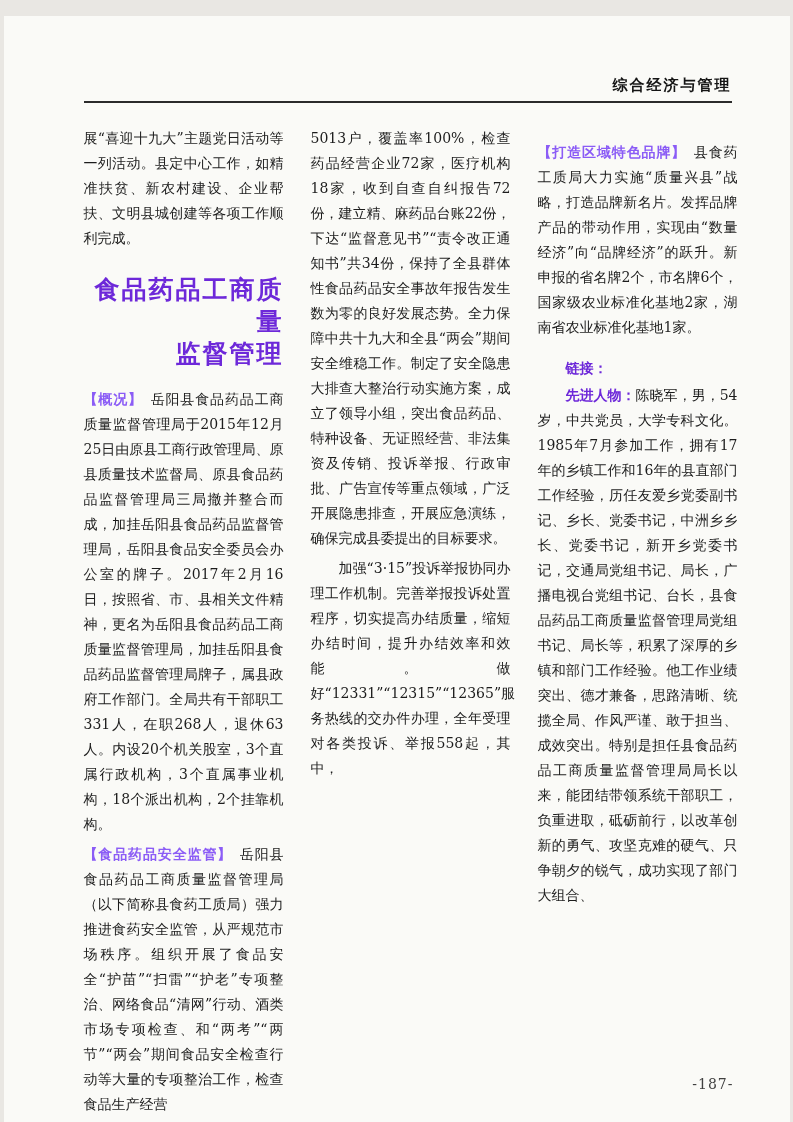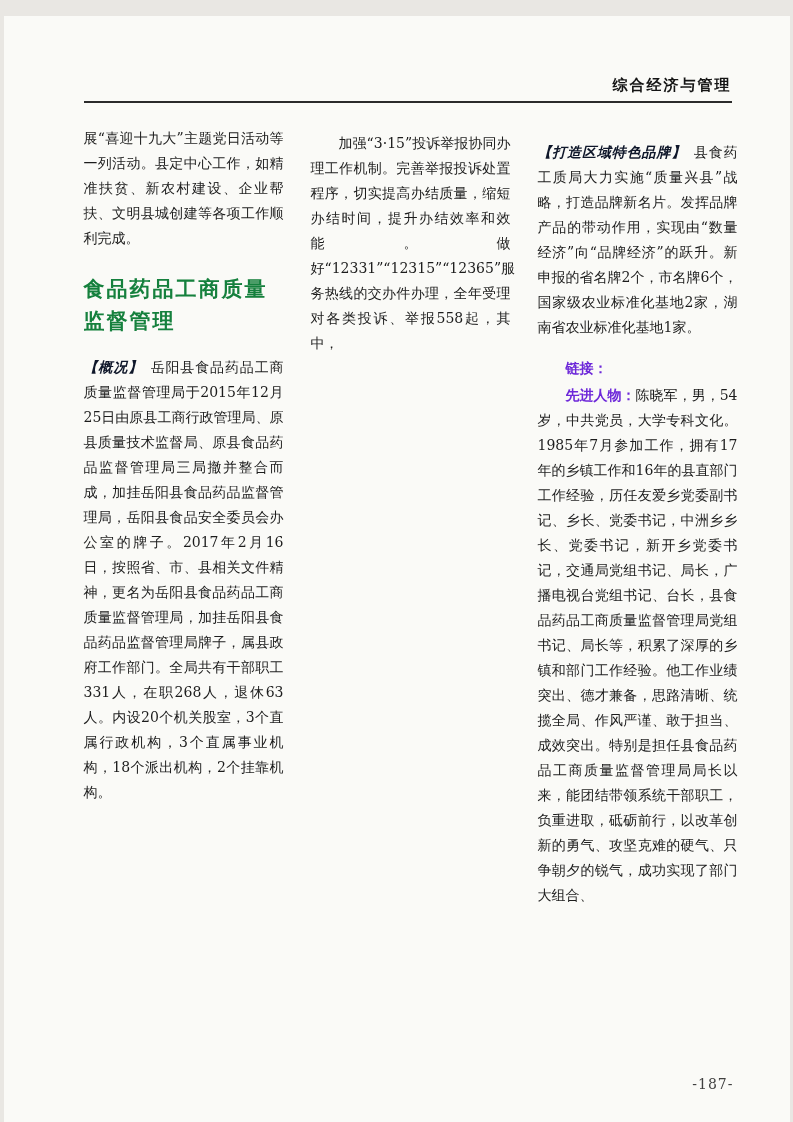--- a/index.html
+++ b/index.html
@@ -23,27 +23,27 @@
     display:flex; gap:27px; align-items:flex-start;
   }
   .col {
     width:200px; font-size:14px; line-height:25px;
     text-align:justify; color:#1c1c1c;
   }
   .col p { text-align:justify; }
   .indent { text-indent:2em; }
   .attribution { text-align:right; padding-right:14px; margin:2px 0; }
   .article-title {
-    text-align:left; font-family:"Liberation Sans","DejaVu Sans",sans-serif;
-    font-weight:bold; font-size:21px; line-height:32px;
-    letter-spacing:2px; margin:22px 0 18px; color:#15803d;
+    text-align:right; font-family:"Liberation Sans","DejaVu Sans",sans-serif;
+    font-weight:bold; font-size:25px; line-height:32px;
+    letter-spacing:2px; margin:22px 0 18px; color:#6d28d9;
   }
   .sec-label {
     font-family:"Liberation Sans","DejaVu Sans",sans-serif;
-    font-weight:bold; margin-right:0.55em; color:#0f172a;font-style:italic;
+    font-weight:bold; margin-right:0.55em; color:#8b5cf6;
   }
   .bold-lead {
     font-family:"Liberation Sans","DejaVu Sans",sans-serif;
     font-weight:bold; color:#6d28d9;
   }
   .mt-s { margin-top:5px; }
   .mt-m { margin-top:14px; }
   .link-line {
     text-indent:2em; margin-top:16px; margin-bottom:2px;
   }
@@ -59,23 +59,25 @@
 
   <div class="running-header">综合经济与管理</div>
   <div class="header-rule"></div>
 
   <div class="columns">
 
     <div class="col">
       <p>展“喜迎十九大”主题党日活动等一列活动。县定中心工作，如精准扶贫、新农村建设、企业帮扶、文明县城创建等各项工作顺利完成。</p>
       <h1 class="article-title"><span>食品药品工商质量</span><br><span>监督管理</span></h1>
       <p><b class="sec-label">【概况】</b><span>岳阳县食品药品工商质量监督管理局于2015年12月25日由原县工商行政管理局、原县质量技术监督局、原县食品药品监督管理局三局撤并整合而成，加挂岳阳县食品药品监督管理局，岳阳县食品安全委员会办公室的牌子。2017年2月16日，按照省、市、县相关文件精神，更名为岳阳县食品药品工商质量监督管理局，加挂岳阳县食品药品监督管理局牌子，属县政府工作部门。全局共有干部职工331人，在职268人，退休63人。内设20个机关股室，3个直属行政机构，3个直属事业机构，18个派出机构，2个挂靠机构。</span></p>
+      <p class="mt-s"><b class="sec-label">【食品药品安全监管】</b><span>岳阳县食品药品工商质量监督管理局（以下简称县食药工质局）强力推进食药安全监管，从严规范市场秩序。组织开展了食品安全“护苗”“扫雷”“护老”专项整治、网络食品“清网”行动、酒类市场专项检查、和“两考”“两节”“两会”期间食品安全检查行动等大量的专项整治工作，检查食品生产经营</span></p>
     </div>
 
     <div class="col">
+      <p>5013户，覆盖率100%，检查药品经营企业72家，医疗机构18家，收到自查自纠报告72份，建立精、麻药品台账22份，下达“监督意见书”“责令改正通知书”共34份，保持了全县群体性食品药品安全事故年报告发生数为零的良好发展态势。全力保障中共十九大和全县“两会”期间安全维稳工作。制定了安全隐患大排查大整治行动实施方案，成立了领导小组，突出食品药品、特种设备、无证照经营、非法集资及传销、投诉举报、行政审批、广告宣传等重点领域，广泛开展隐患排查，开展应急演练，确保完成县委提出的目标要求。</p>
       <p class="indent mt-s">加强“3·15”投诉举报协同办理工作机制。完善举报投诉处置程序，切实提高办结质量，缩短办结时间，提升办结效率和效能。做好“12331”“12315”“12365”服务热线的交办件办理，全年受理对各类投诉、举报558起，其中，</p>
     </div>
 
     <div class="col">
       <p class="mt-m"><b class="sec-label">【打造区域特色品牌】</b><span>县食药工质局大力实施“质量兴县”战略，打造品牌新名片。发挥品牌产品的带动作用，实现由“数量经济”向“品牌经济”的跃升。新申报的省名牌2个，市名牌6个，国家级农业标准化基地2家，湖南省农业标准化基地1家。</span></p>
       <p class="link-line"><b class="bold-lead">链接：</b></p>
       <p class="indent"><b class="bold-lead">先进人物：</b><span>陈晓军，男，54岁，中共党员，大学专科文化。1985年7月参加工作，拥有17年的乡镇工作和16年的县直部门工作经验，历任友爱乡党委副书记、乡长、党委书记，中洲乡乡长、党委书记，新开乡党委书记，交通局党组书记、局长，广播电视台党组书记、台长，县食品药品工商质量监督管理局党组书记、局长等，积累了深厚的乡镇和部门工作经验。他工作业绩突出、德才兼备，思路清晰、统揽全局、作风严谨、敢于担当、成效突出。特别是担任县食品药品工商质量监督管理局局长以来，能团结带领系统干部职工，负重进取，砥砺前行，以改革创新的勇气、攻坚克难的硬气、只争朝夕的锐气，成功实现了部门大组合、</span></p>
     </div>
 
   </div>

